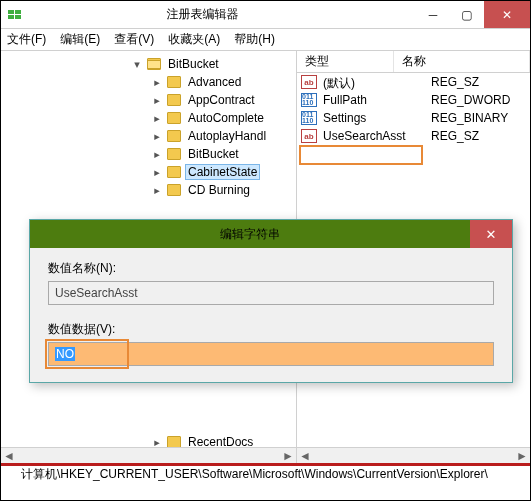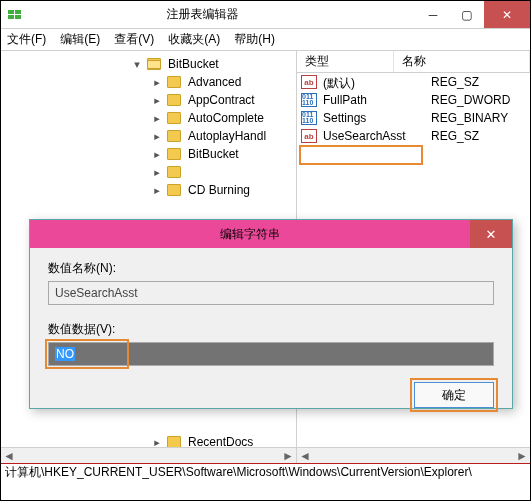--- a/index.html
+++ b/index.html
@@ -25,31 +25,31 @@
   .list-header { display:flex; height:22px; border-bottom:1px solid #d0d0d0; align-items:center; }
   .list-header .col { padding:0 8px; border-right:1px solid #e4e4e4; height:100%; display:flex; align-items:center; }
   .list-rows { padding: 2px 0; }
   .list-row { display:flex; align-items:flex-start; height:18px; }
   .val-icon { width:16px; height:14px; margin:0 4px; display:inline-flex; align-items:center; justify-content:center; }
   .val-icon.str { background:#fff; border:1px solid #b84040; color:#b84040; font-size:8px; font-weight:bold; }
   .val-icon.bin { background:#fff; border:1px solid #2c6fbb; color:#2c6fbb; font-size:7px; font-weight:bold; line-height:6px; }
   .val-name { width: 110px; padding-left:2px; }
   .val-type { color:#000; }
   .highlight-box { border:2px solid #e88936; position:absolute; pointer-events:none; }
-  .statusbar { height:20px; border-top:1px solid #b91c1c; display:flex; align-items:flex-start; padding:0 4px; font-size:12px; overflow:hidden; white-space:nowrap; }
+  .statusbar { height:20px; border-top:3px solid #b91c1c; display:flex; align-items:flex-start; padding:0 20px; font-size:12px; overflow:hidden; white-space:nowrap; }
   .hscroll { height:16px; border-top:1px solid #d0d0d0; background:#f0f0f0; display:flex; align-items:center; justify-content:space-between; padding:0 2px; color:#666; }
   .hs { flex:1; display:flex; justify-content:space-between; align-items:center; }
 
   .dialog { position:absolute; left:28px; top:218px; width:484px; background:#f0f0f0; border:1px solid #5aa7a7; box-shadow: 3px 3px 10px rgba(0,0,0,0.25); }
-  .dlg-title { height:28px; background:#ec4899; display:flex; align-items:center; }
+  .dlg-title { height:28px; background:#4d7c0f; display:flex; align-items:center; }
   .dlg-title .t { flex:1; text-align:center; color:#000; font-size:12px; }
   .dlg-close { width:42px; height:100%; background:#c75050; color:#fff; display:flex; align-items:center; justify-content:center; font-size:13px; }
   .dlg-body { padding: 12px 18px 0; }
   .dlg-label { margin-bottom:4px; font-size:12px; }
-  .dlg-input { width:100%; height:24px; border:1px solid #a9a9a9; background:#737373; padding:0 6px; font-size:12px; display:flex; align-items:center; }
+  .dlg-input { width:100%; height:24px; border:1px solid #a9a9a9; background:#fdba74; padding:0 6px; font-size:12px; display:flex; align-items:center; }
   .dlg-input.ro { background:#f0f0f0; color:#444; }
   .dlg-input .selected-text { background:#3399ff; color:#fff; padding:0 1px; font-weight:500; }
   .dlg-btns { display:flex; justify-content:flex-end; gap:12px; margin-top:16px; }
   .dlg-btn { width:80px; height:26px; border:1px solid #a9a9a9; background:#f9f9f9; display:flex; align-items:center; justify-content:center; font-size:12px; }
   .dlg-btn.primary { border:1px solid #4a90d9; }
 </style>
 </head>
 <body>
 
 <div class="titlebar">
@@ -106,20 +106,21 @@
           <span class="node-label">AutoplayHandl</span>
         </div>
         <div class="tree-row" style="padding-left: 140px;">
           <span class="tw">▸</span>
           <span class="folder-icon"></span>
           <span class="node-label">BitBucket</span>
         </div>
         <div class="tree-row" style="padding-left: 140px;">
           <span class="tw">▸</span>
           <span class="folder-icon"></span>
+          <span class="node-label sel">CabinetState</span>
         </div>
         <div class="tree-row" style="padding-left: 140px;">
           <span class="tw">▸</span>
           <span class="folder-icon"></span>
           <span class="node-label">CD Burning</span>
         </div>
         <div class="tree-row" style="padding-left: 140px;">
           <span class="tw"></span>
         </div>
         <div class="tree-row" style="padding-left: 140px;">
@@ -225,19 +226,15 @@
         <span>UseSearchAsst</span>
       </div>
     <div class="dlg-label" style="margin-top:16px">数值数据(V):</div>
     <div style="position:relative">
       <div class="dlg-input">
         <span class="selected-text">NO</span>
       </div>
       <div class="highlight-box" style="left:-3px; top:-3px; width:84px; height:30px;"></div>
     </div>
     <div class="dlg-btns">
-      <div style="position:relative">
-        <div class="dlg-btn primary">确定</div>
-        <div class="highlight-box" style="left:-4px; top:-4px; width:88px; height:34px;"></div>
-      </div>
     </div>
   </div>
 </div>
 
 </body></html>

